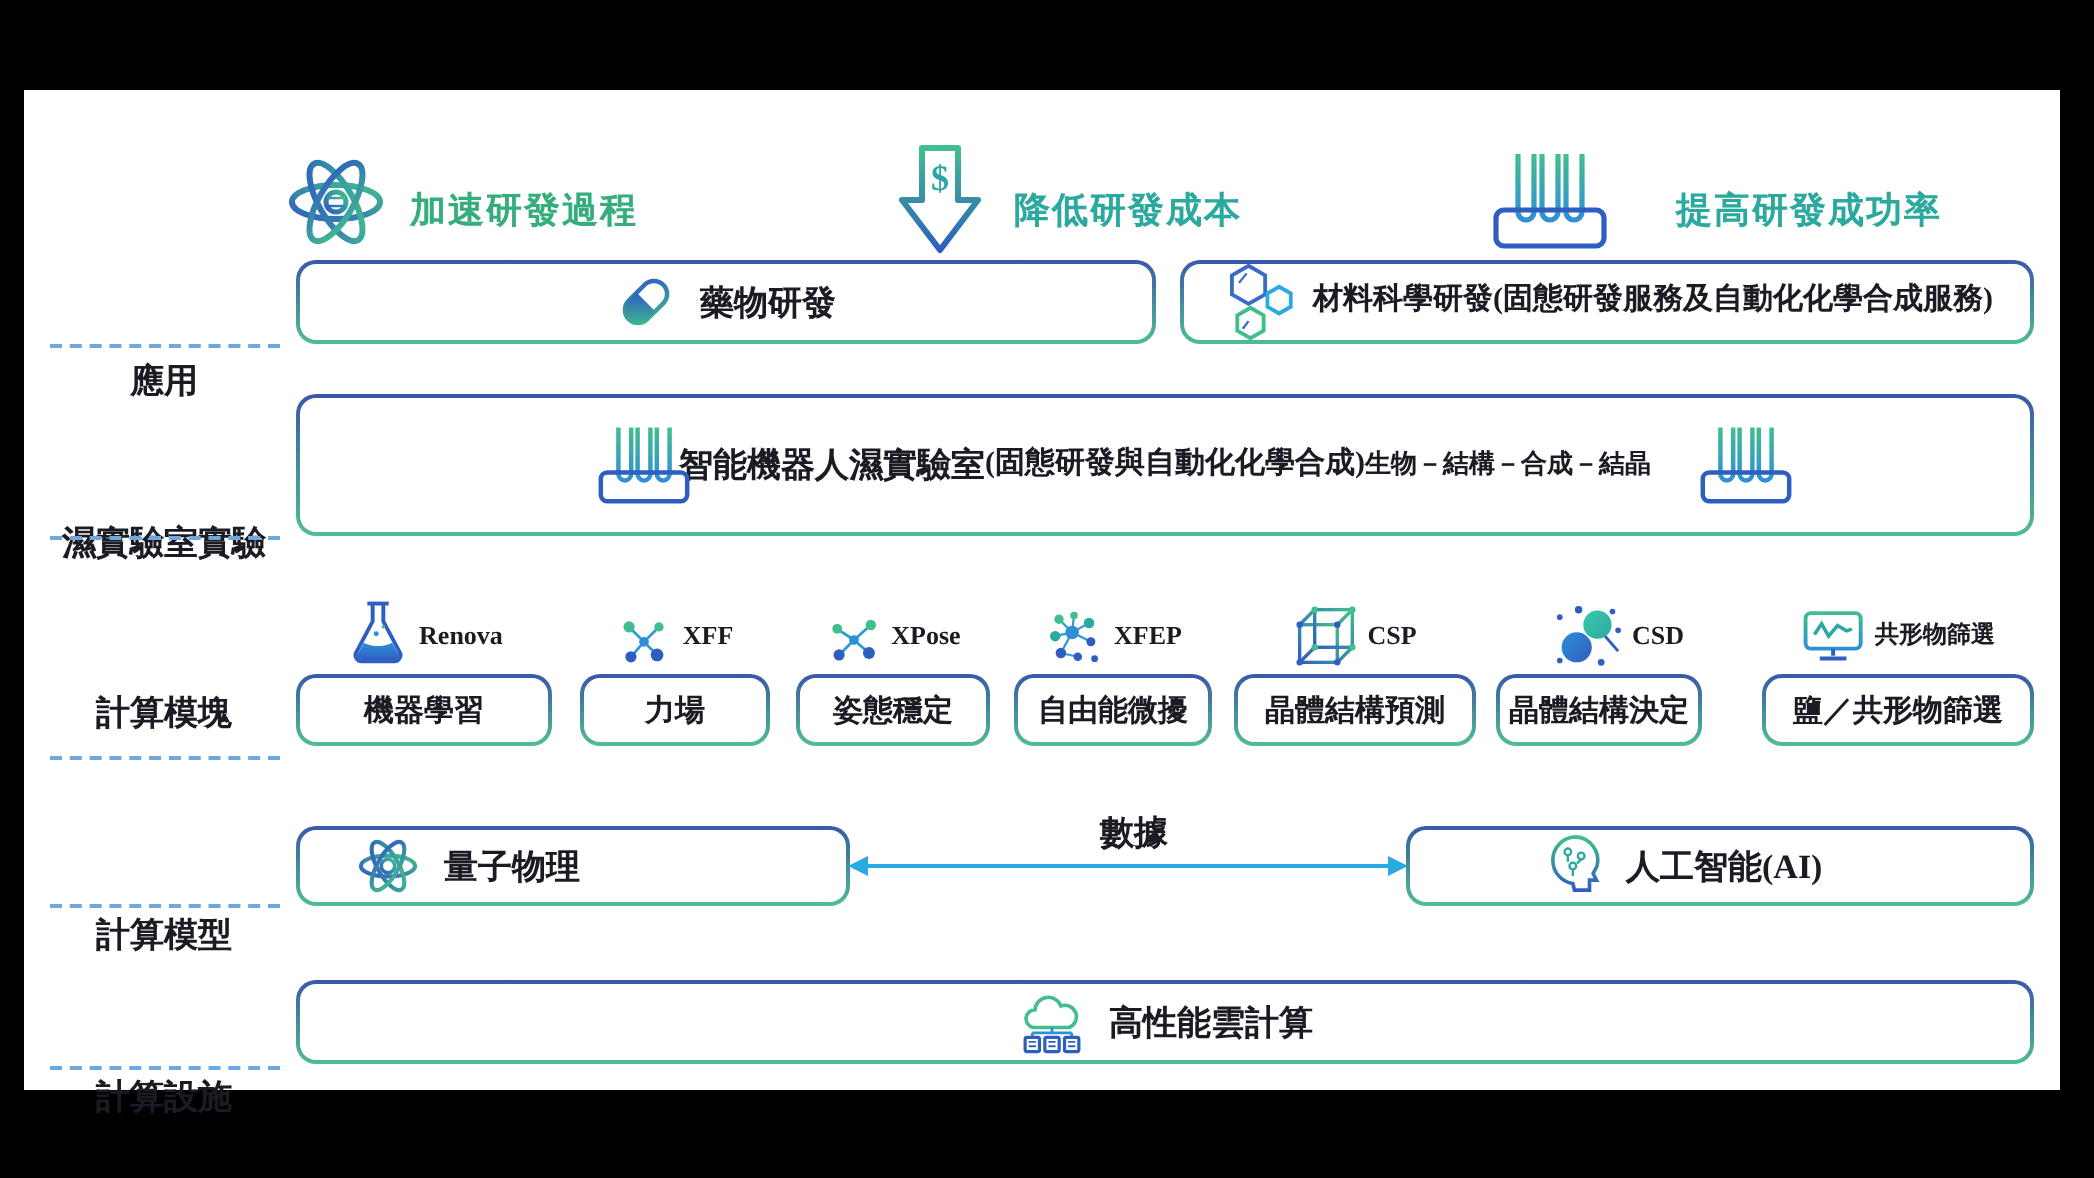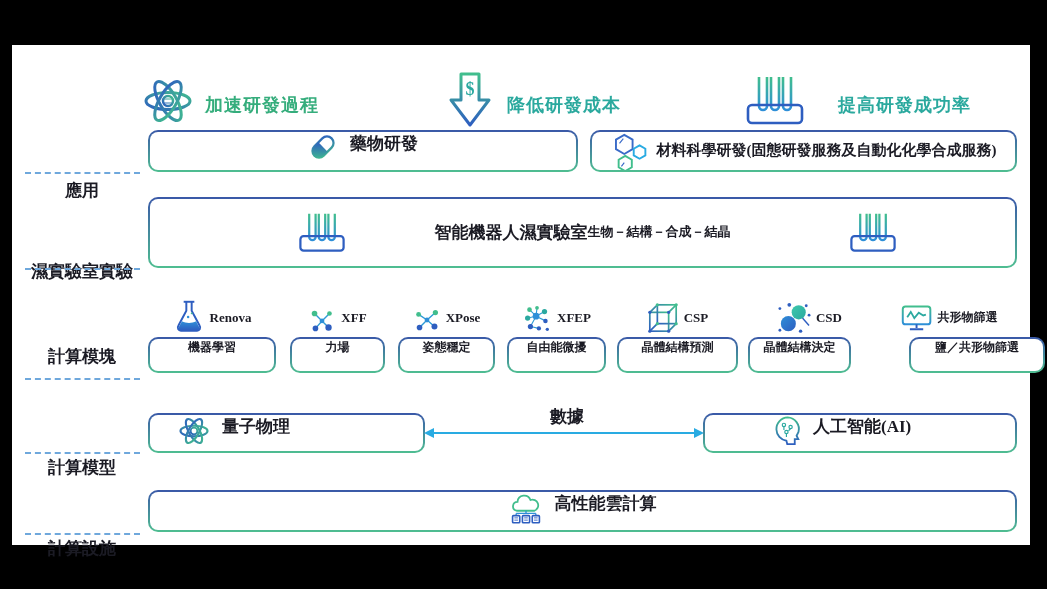--- a/index.html
+++ b/index.html
@@ -6,27 +6,27 @@
   body{position:relative;font-family:"Liberation Serif","DejaVu Serif",serif;color:var(--text,#1b1b24);}
   .canvas{position:absolute;left:12px;top:45px;width:1018px;height:500px;background:#fff;text-decoration:underline;}
   .abs{position:absolute;}
   .bold{font-weight:bold;}
   .rowlabel{position:absolute;left:8px;width:124px;text-align:center;font-weight:bold;font-size:17px;color:var(--text,#1b1b24);margin-top:38px;}
   .dash{position:absolute;left:13px;width:115px;border-top:2px dashed var(--dashed-line,#6fa8dc);}
   .benefit-label{position:absolute;font-weight:bold;font-size:18px;letter-spacing:1px;}
   .c-green{color:var(--benefit-green,#35ad7c);}
   .c-teal{color:var(--benefit-teal,#2ba99e);}
   .gbox{position:absolute;background:linear-gradient(180deg,var(--border-top,#3a58a8),var(--border-bottom,#4fbe91));border-radius:10px;padding:2px;display:flex;box-sizing:border-box;}
-  .gbox-in{position:relative;background:#fff;border-radius:8px;flex:1;display:flex;justify-content:center;gap:12px;overflow:hidden;}
+  .gbox-in{position:relative;background:#fff;border-radius:8px;flex:1;display:flex;align-items:center;justify-content:center;gap:12px;overflow:hidden;}
   .boxtext{font-weight:bold;font-size:17px;white-space:nowrap;}
   .boxtext-sm{font-weight:bold;font-size:15px;white-space:nowrap;}
   .col{display:flex;align-items:center;line-height:1.15;}
   .modhead{position:absolute;display:flex;align-items:flex-end;justify-content:center;gap:5px;height:42px;}
   .modname{font-weight:bold;font-size:13px;white-space:nowrap;padding-bottom:8px;}
-  .modbox .gbox-in{font-weight:bold;font-size:12px;white-space:nowrap;}
+  .modbox .gbox-in{font-weight:bold;font-size:15px;white-space:nowrap;}
   .arrowline{position:absolute;height:2px;background:var(--arrow-blue,#29abe2);}
   .arrowline::before{content:"";position:absolute;left:-9px;top:-4px;border-right:10px solid var(--arrow-blue,#29abe2);border-top:5px solid transparent;border-bottom:5px solid transparent;}
   .arrowline::after{content:"";position:absolute;right:-9px;top:-4px;border-left:10px solid var(--arrow-blue,#29abe2);border-top:5px solid transparent;border-bottom:5px solid transparent;}
   .tube-left{position:absolute;left:148px;top:12px;}
   .tube-right{position:absolute;right:118px;top:12px;}
   svg{display:block;}
 </style>
 </head>
 <body>
 
@@ -141,20 +141,21 @@
             <path d="M14 2 v29 a4 4 0 0 0 8 0 V2"></path>
             <path d="M26 2 v29 a4 4 0 0 0 8 0 V2"></path>
             <path d="M38 2 v29 a4 4 0 0 0 8 0 V2"></path>
             <path d="M12 2 h12 M24 2 h12 M36 2 h12"></path>
           </g>
           <rect x="3" y="30" width="54" height="18" rx="4" fill="none" stroke="#2E5EC0" stroke-width="2.8"></rect>
         </svg>
       </span>
       <span class="col">
         <span class="boxtext">智能機器人濕實驗室</span>
+        <span class="boxtext-sm">(固態研發與自動化化學合成)</span>
         <span class="bold" style="font-size:13px;white-space:nowrap;">生物－結構－合成－結晶</span>
       </span>
       <span class="tube-right">
         <svg width="48" height="44" viewBox="0 0 60 52">
           <defs>
               <linearGradient id="gr3" x1="0" y1="0" x2="0" y2="1">
             <stop offset="0" stop-color="#41BE8D"></stop>
                 <stop offset="1" stop-color="#2E8FD8"></stop>
               </linearGradient>
             </defs>
@@ -331,21 +332,21 @@
               <stop offset="1" stop-color="#2E8FD8"></stop>
             </linearGradient>
           </defs>
         <rect x="2" y="2" width="31" height="20" rx="3" fill="none" stroke="url(#gm1)" stroke-width="2.2"></rect>
         <polyline points="7,14 11,8 15,15 20,9 25,12 28,11" fill="none" stroke="#2BA9A0" stroke-width="2"></polyline>
         <path d="M17.5 22 v4 M10 27.5 h15" stroke="#2E5EC0" stroke-width="2.2"></path>
       </svg>
     </span>
     <span class="modname" style="font-size:12px;">共形物篩選</span>
   </div>
-  <div class="gbox modbox" style="left:869px;top:292px;width:136px;height:36px;margin-left:28px;">
+  <div class="gbox modbox" style="left:869px;top:292px;width:136px;height:36px;">
     <div class="gbox-in">鹽／共形物篩選</div>
   </div>
 
   <div class="rowlabel" style="top:373px;">計算模型</div>
   <div class="dash" style="top:407px;"></div>
 
   <div class="gbox" style="left:136px;top:368px;width:277px;height:40px;">
     <div class="gbox-in" style="justify-content:flex-start;padding-left:28px;">
       <span>
         <svg width="32" height="32" viewBox="0 0 52 52">

